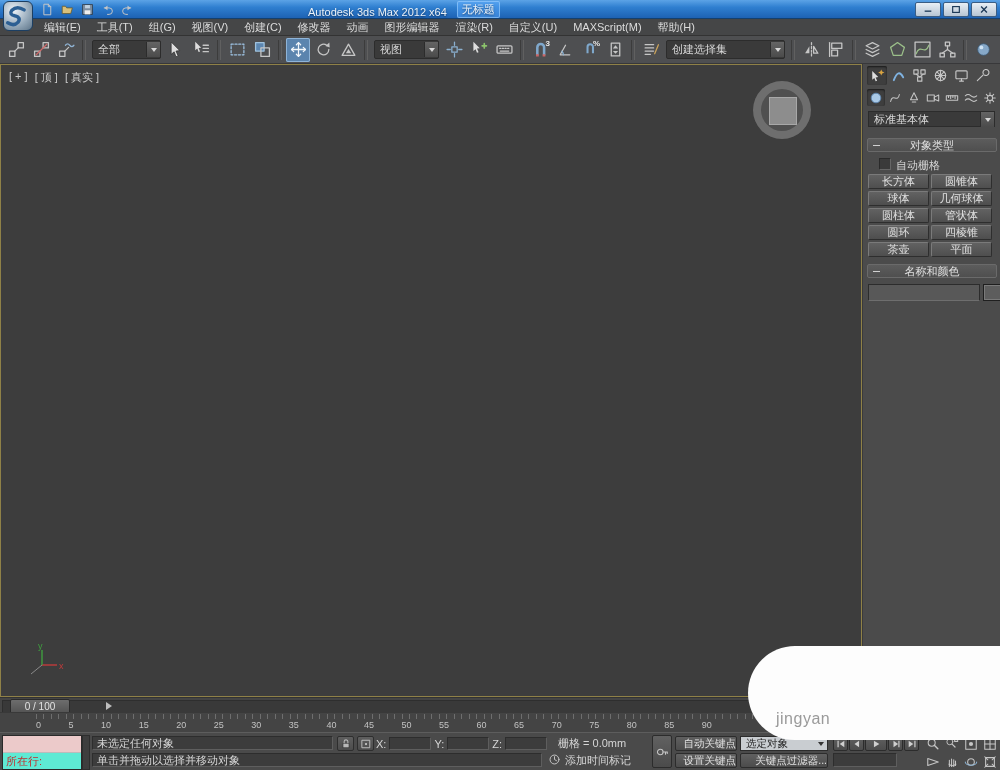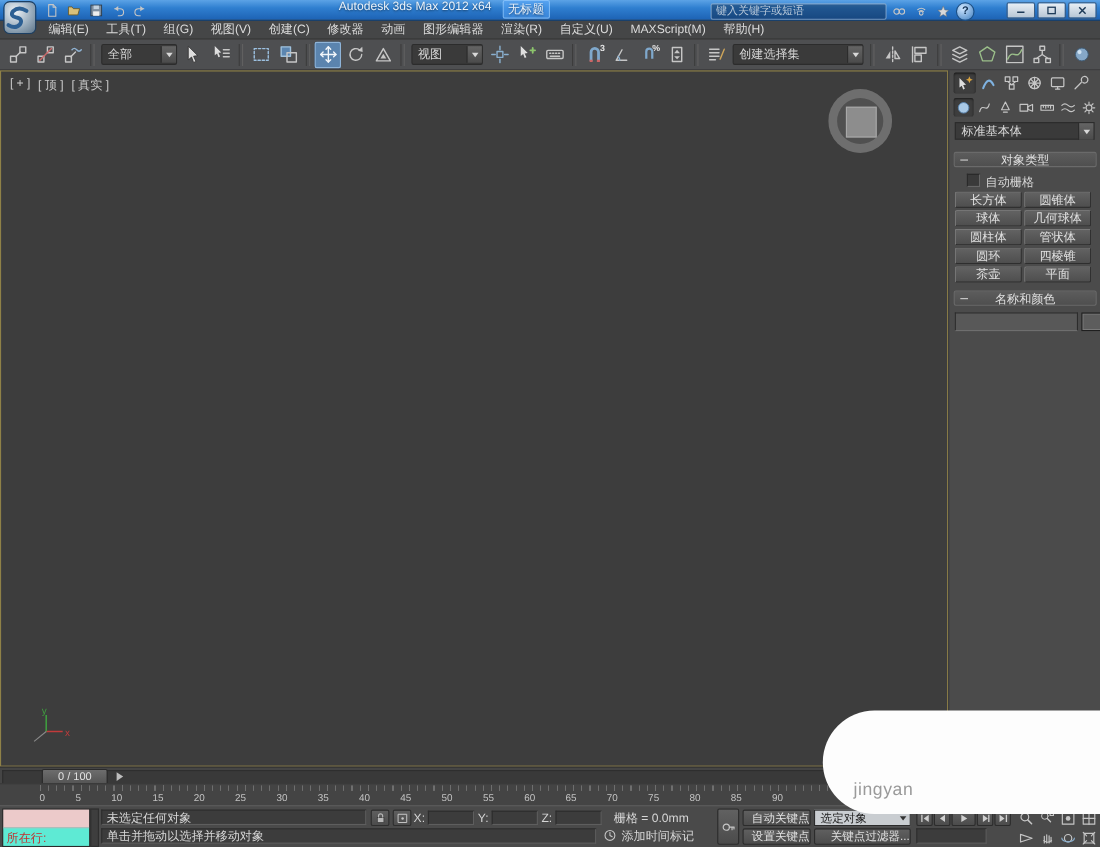--- a/index.html
+++ b/index.html
@@ -15,21 +15,21 @@
   #titlebar{position:absolute;left:0;top:0;width:1000px;height:18px;
     background:linear-gradient(180deg,#5ca3e6 0%,#2f7fd0 40%,#1d62b4 100%);
     border-bottom:1px solid #14406f;z-index:20}
   #logo{position:absolute;left:3px;top:1px;width:28px;height:28px;z-index:30;
     border-radius:6px;border:1px solid #1c3f63;
     background:radial-gradient(circle at 35% 30%,#eef3f8,#93a7b8 60%,#5d7488);
     display:flex;align-items:center;justify-content:center}
   .qat{position:absolute;left:38px;top:1px;height:16px;display:flex;gap:2px;align-items:center}
   .qbtn{width:18px;height:15px;display:flex;align-items:center;justify-content:center;border-radius:2px}
   .qbtn svg{width:13px;height:13px}
-  #titletext{position:absolute;left:308px;top:0;height:18px;display:flex;gap:10px;align-items:flex-start;
+  #titletext{position:absolute;left:308px;top:0;height:18px;display:flex;gap:10px;align-items:flex-end;
     font-size:11px;color:#eaf2fa;text-shadow:0 1px 2px rgba(0,0,0,.5)}
   #doc-title{background:rgba(90,170,255,.45);border:1px solid rgba(160,210,255,.6);padding:0 4px;border-radius:2px}
   #searchwrap{position:absolute;left:646px;top:2px;display:flex;gap:3px;align-items:center}
   #searchbox{width:150px;height:13px;background:rgba(16,38,66,.45);border:1px solid rgba(200,225,250,.5);
     border-radius:2px;color:#cfdcea;font-size:10px;padding:0 4px;outline:none;font-family:inherit}
   #searchbox::placeholder{color:#b9c9da}
   .icbtn{width:17px;height:15px;display:flex;align-items:center;justify-content:center}
   .icbtn svg{width:13px;height:13px}
   #helpbtn{width:15px;height:15px;border-radius:50%;background:radial-gradient(circle at 35% 30%,#cfe6ff,#3f7fc0);
     border:1px solid #1c4f85;color:#0d2c4e;font-weight:bold;font-size:10px;display:flex;align-items:center;justify-content:center}
@@ -64,21 +64,21 @@
     border:1px solid #8f8147;box-sizing:content-box}
   .vplabel{position:absolute;left:8px;top:5px;display:flex;gap:7px;font-size:11px;color:#c9c9c9}
   #vcube{position:absolute;left:752px;top:16px;width:58px;height:58px;border-radius:50%;
     background:rgba(150,150,150,.22);box-shadow:inset 0 0 0 8px rgba(160,160,160,.38)}
   #vcube-face{position:absolute;left:16px;top:16px;width:26px;height:26px;background:#8d8d8d;border:1px solid #a8a8a8}
 
   
   #timeslider{position:absolute;left:0;top:633px;width:862px;height:15px;background:#454545;border-top:1px solid #333}
   #ts-groove{position:absolute;left:2px;top:2px;right:4px;height:11px;background:#393939;
     border:1px solid #2e2e2e;border-bottom-color:#5a5a5a}
-  #ts-handle{position:absolute;left:38px;top:1px;width:58px;height:13px;
+  #ts-handle{position:absolute;left:10px;top:1px;width:58px;height:13px;
     background:linear-gradient(#6d6d6d,#535353);border:1px solid #2b2b2b;border-radius:2px;
     color:#e2e2e2;font-size:10px;display:flex;align-items:center;justify-content:center}
   #ts-next{position:absolute;left:106px;top:4px;width:0;height:0;border:4px solid transparent;border-left:6px solid #bdbdbd}
 
   
   #trackbar{position:absolute;left:0;top:648px;width:862px;height:20px;background:#444;border-top:1px solid #393939}
   #tb-ticks{position:absolute;left:36px;top:1px;width:800px;height:5px;
     background:repeating-linear-gradient(90deg,#6e6e6e 0 1px,transparent 1px 7.46px),
                repeating-linear-gradient(90deg,#8a8a8a 0 1px,transparent 1px 37.3px)}
   .ruler-nums{position:absolute;left:36px;top:7px;width:676px;display:flex;justify-content:space-between}
@@ -204,44 +204,20 @@
         <svg viewBox="0 0 16 16" class="g">
           <path d="M12 6 h-6 a4 4 0 0 0 0 8 h2"></path>
           <polygon points="12,6 8,3 8,9" fill="#c6c6c6" stroke="none"></polygon>
         </svg>
       </div>
   </div>
   <div id="titletext">
     <span>Autodesk 3ds Max  2012 x64</span>
     <span id="doc-title">无标题</span>
   </div>
-  <div id="searchwrap">
-    <input id="searchbox" placeholder="键入关键字或短语" style="">
-    <div class="icbtn">
-        <svg viewBox="0 0 16 16" class="g">
-          <circle cx="5" cy="8" r="3"></circle>
-          <circle cx="11" cy="8" r="3"></circle>
-          <path d="M8 8 h0"></path>
-        </svg>
-      </div>
-    <div class="icbtn">
-        <svg viewBox="0 0 16 16" class="g">
-          <circle cx="8" cy="10" r="2"></circle>
-          <path d="M4 6 a6 6 0 0 1 8 0 M5.5 8 a4 4 0 0 1 5 0"></path>
-        </svg>
-      </div>
-    <div class="icbtn">
-        <svg viewBox="0 0 16 16">
-          <polygon points="8,2 9.8,6.2 14,6.6 10.8,9.4 11.8,13.6 8,11.3 4.2,13.6 5.2,9.4 2,6.6 6.2,6.2" fill="#d9d9d9" stroke="#777" stroke-width=".6"></polygon>
-        </svg>
-      </div>
-    <div id="helpbtn">
-        <span>?</span>
-      </div>
-  </div>
   <div id="winbtns">
     <div class="wbtn">
         <svg viewBox="0 0 12 10">
           <path d="M2 7 h8" stroke="#1d3a58" stroke-width="1.6"></path>
         </svg>
       </div>
     <div class="wbtn">
         <svg viewBox="0 0 12 10">
           <rect x="2" y="1.5" width="8" height="7" fill="none" stroke="#1d3a58" stroke-width="1.4"></rect>
         </svg>

